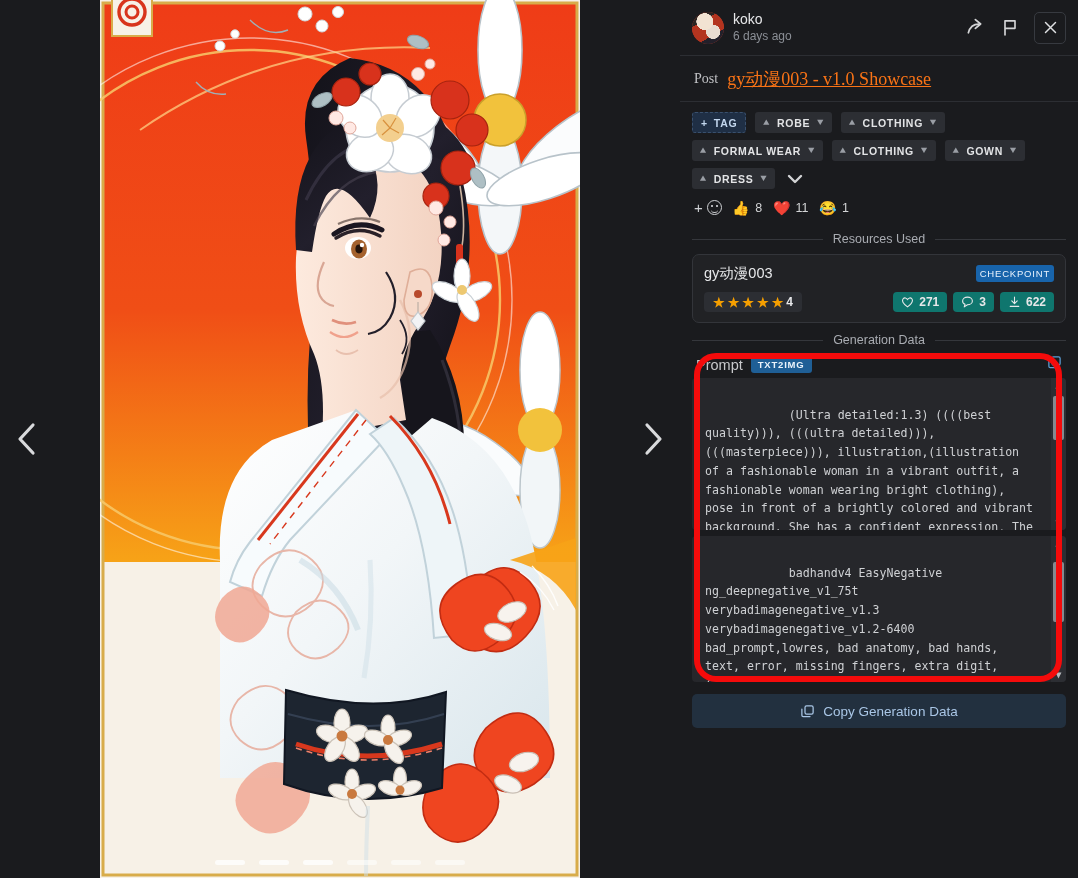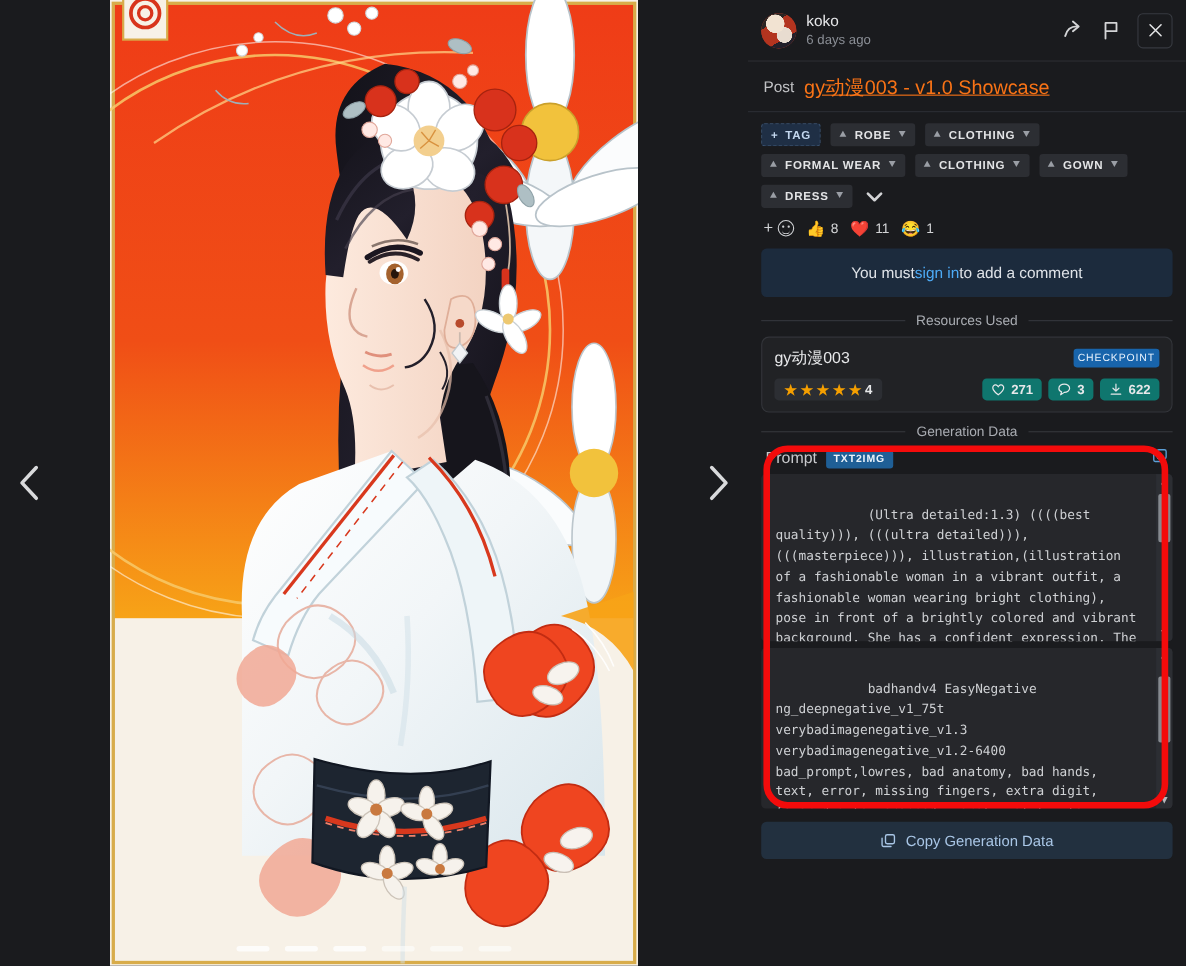--- a/index.html
+++ b/index.html
@@ -31,21 +31,21 @@
   
   .dashes {
     position: absolute; left: 100px; bottom: 13px; width: 480px;
     display: flex; justify-content: center; gap: 14px; z-index: 40;
   }
   .dash { width: 30px; height: 5px; border-radius: 3px; background: rgba(255,255,255,.78); }
   .dash.dim { background: rgba(255,255,255,.55); }
 
   
   .panel {
-    width: 398px; height: 878px; flex: 0 0 398px;
+    width: 398px; height: 773px; flex: 0 0 398px;
     background: #1a1b1e; color: #c1c2c5; position: relative;
     display: flex; flex-direction: column;
   }
 
   .panel-head {
     height: 56px; display: flex; align-items: center; padding: 0 12px 0 12px;
     border-bottom: 1px solid #2c2e33; gap: 9px; flex: 0 0 56px;
   }
   .avatar {
     width: 32px; height: 32px; border-radius: 50%; flex: 0 0 32px; overflow: hidden;
@@ -60,21 +60,21 @@
   .user-time { font-size: 12px; color: #8b8f96; }
   .head-actions { margin-left: auto; display: flex; align-items: center; gap: 12px; }
   .ic-btn { width: 24px; height: 24px; display:flex; align-items:center; justify-content:center; cursor:pointer; }
   .close-btn {
     width: 32px; height: 32px; border: 1px solid #373a40; border-radius: 5px;
     display: flex; align-items: center; justify-content: center; cursor: pointer;
   }
 
   .post-row {
     height: 46px; display: flex; align-items: center; gap: 9px; padding: 0 14px;
-    border-bottom: 1px solid #2c2e33; flex: 0 0 46px;
+    border-bottom: 1px solid #2c2e33; flex: 0 0 46px; font-family: Liberation Serif, serif;
   }
   .post-label { font-size: 14px; color: #c1c2c5; }
   .post-link { font-size: 18px; color: #f97316; text-decoration: underline; cursor: pointer; }
 
   .panel-scroll { flex: 1 1 auto; overflow: hidden; position: relative; }
 
   .tags-wrap { padding: 10px 12px 6px 12px; display: flex; flex-wrap: wrap; gap: 7px 9px; align-items: center; }
   .tag {
     height: 21px; display: inline-flex; align-items: center; gap: 6px;
     background: #2c2e33; border-radius: 3px; padding: 0 7px;
@@ -534,25 +534,20 @@
         <span class="rx">
           <span class="emo">❤️</span>
           <span>11</span>
         </span>
         <span class="rx">
           <span class="emo">😂</span>
           <span>1</span>
         </span>
       </div>
 
-      <div class="signin-box">
-        <span>You must </span>
-          <a>sign in</a>
-          <span> to add a comment</span>
-      </div>
 
       <div class="divider-label">
         <span>Resources Used</span>
       </div>
 
       <div class="res-card">
         <div class="res-top">
           <span class="res-name">gy动漫003</span>
           <span class="badge-ckpt">CHECKPOINT</span>
         </div>

